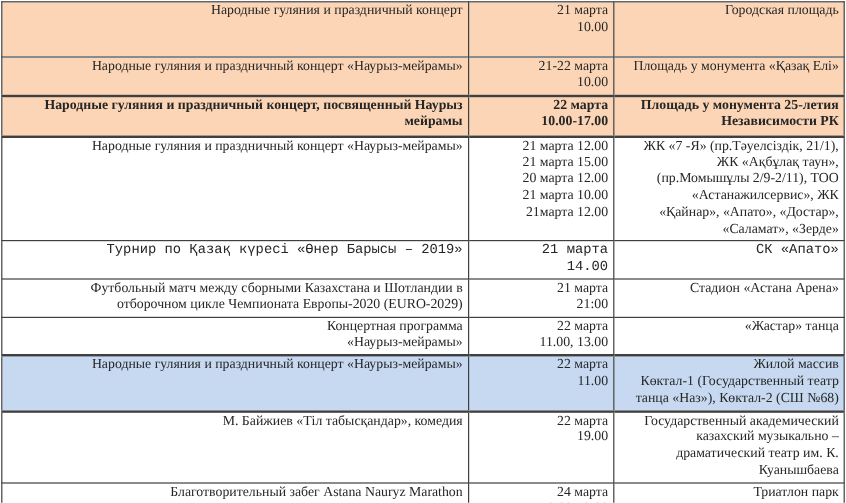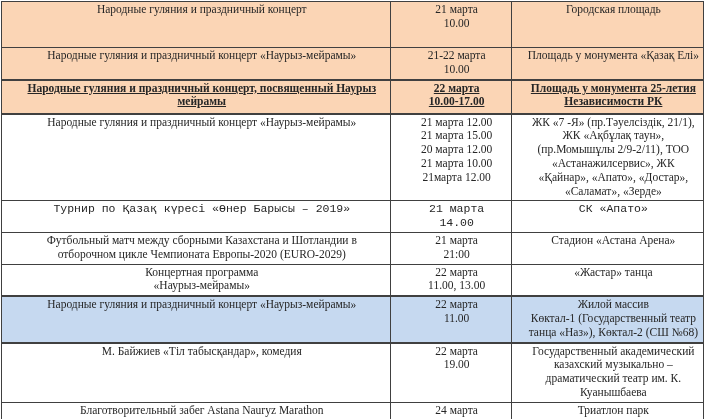--- a/index.html
+++ b/index.html
@@ -18,30 +18,30 @@
     table-layout: fixed;
     width: 703px;
     margin: 1px 0 0 1px;
   }
   col.c-event    { width: 388px; }
   col.c-date     { width: 121px; }
   col.c-location { width: 192px; }
   td {
     border: 1px solid #404040;
     vertical-align: top;
-    text-align: center;
+    text-align: right;
     font-size: 11.5px;
     line-height: 1.2;
     padding: 1px 4px 2px 16px;
     white-space: pre-line;
     overflow: hidden;
   }
   tr.bg-peach td { background: #fbd5b5; }
   tr.bg-blue  td { background: #c6d9f0; }
-  tr.bold td { font-weight: bold; text-decoration: underline; }
+  tr.bold td { font-weight: bold; }
   tr.thick-top td    { border-top-width: 2px; }
   tr.thick-bottom td { border-bottom-width: 2px; }
   tr.r0  td { height: 42px; }
   tr.r1  td { height: 23px; }
   tr.r2  td { height: 29px; }
   tr.r3  td { height: 74px; }
   tr.r4  td { height: 25px; font-family: Liberation Mono, monospace; }
   tr.r5  td { height: 26px; }
   tr.r6  td { height: 23px; }
   tr.r7  td { height: 33px; }

